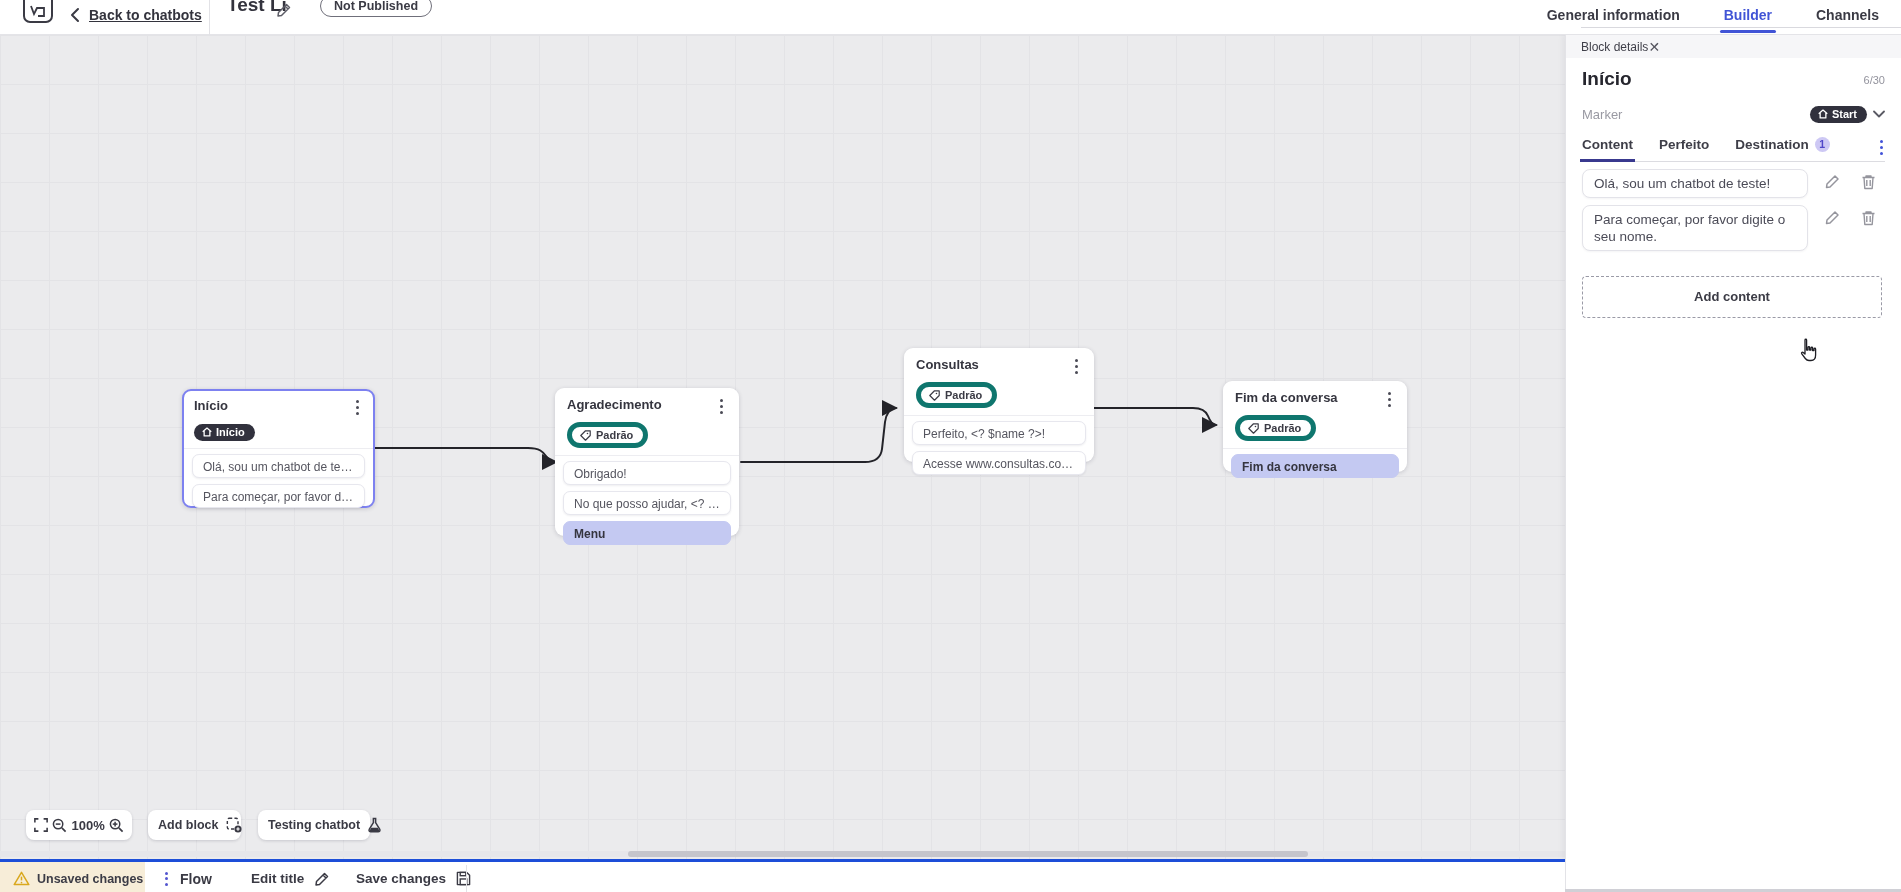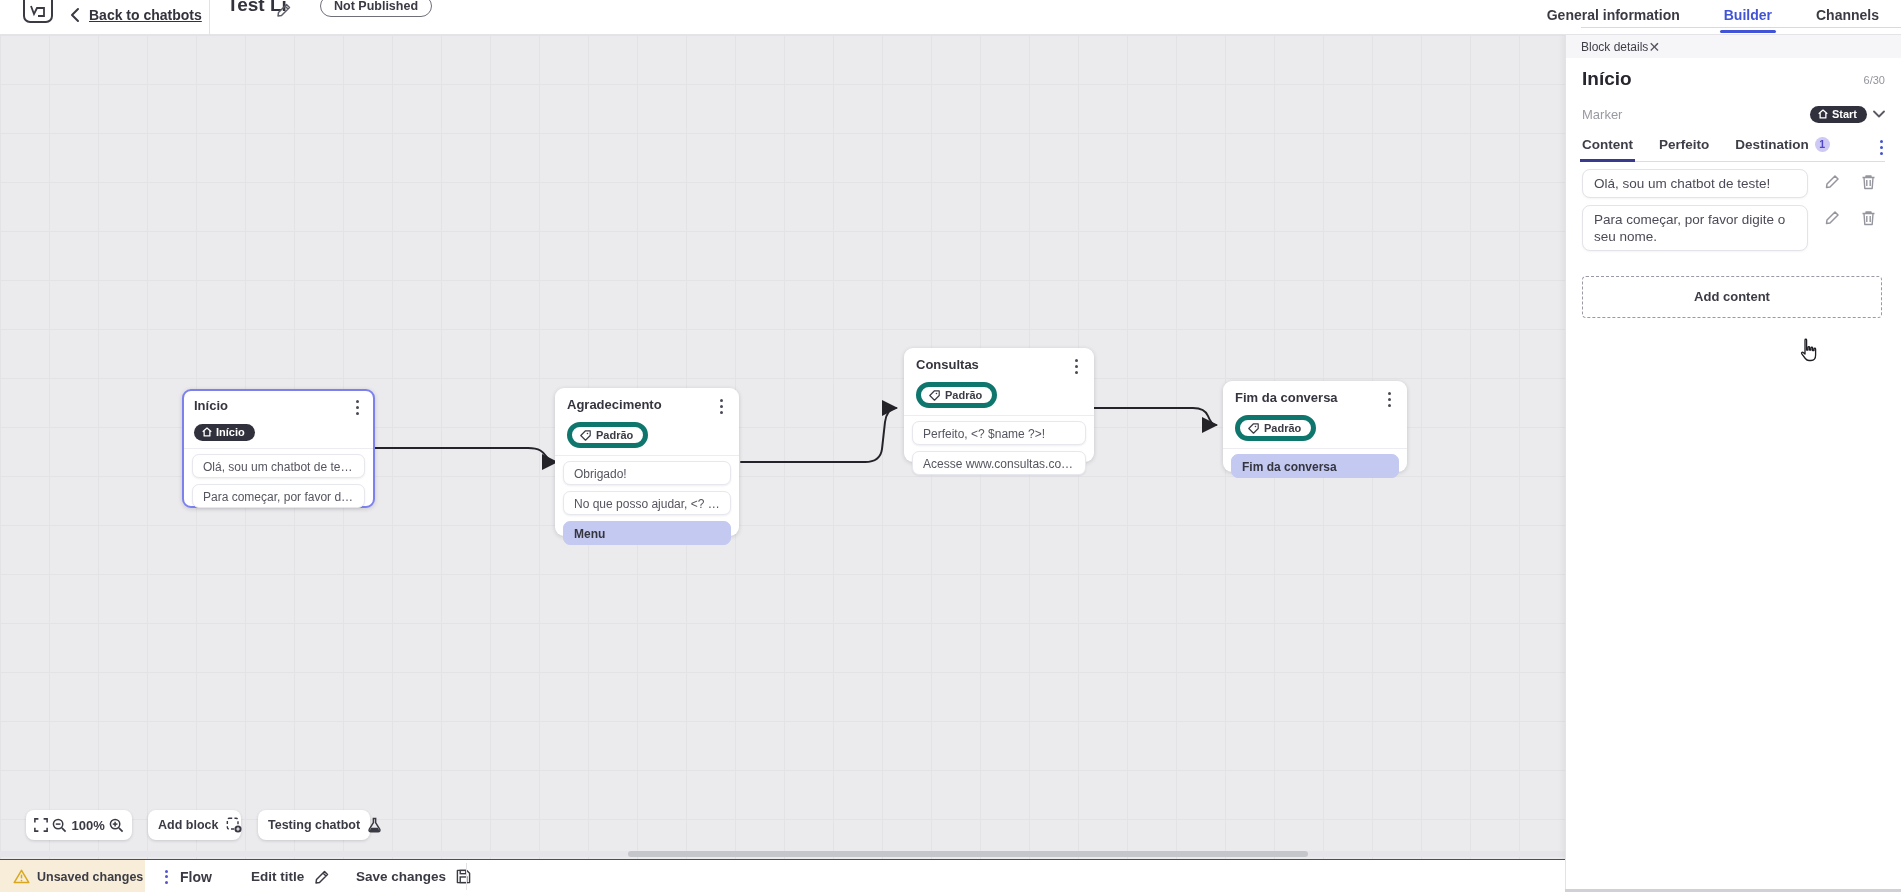--- a/index.html
+++ b/index.html
@@ -50,21 +50,21 @@
   .addblock-card{left:148px;top:775px;width:93px;gap:8px;padding:0 10px;cursor:pointer;}
   .testing-card{left:258px;top:775px;width:112px;gap:7px;padding:0 10px;cursor:pointer;}
   .tool-label{font-size:12.5px;font-weight:700;color:#3a3a44;white-space:nowrap;}
   .icon-btn{display:flex;align-items:center;justify-content:center;cursor:pointer;}
 
   
   .hscroll-track{position:absolute;left:0;top:816px;width:1565px;height:6px;background:#e6e6ea;}
   .hscroll-thumb{position:absolute;left:628px;top:0;width:680px;height:6px;background:#c5c5cc;border-radius:3px;}
 
   
-  .bottombar{position:absolute;left:0;top:859px;width:1565px;height:33px;background:#fff;border-top:1px solid #1d4ed8;z-index:25;}
+  .bottombar{position:absolute;left:0;top:859px;width:1565px;height:33px;background:#fff;border-top:3px solid #1d4ed8;z-index:25;}
   .bottom-track{position:absolute;left:145px;top:889px;width:1756px;height:3px;background:#d0d0d6;z-index:24;}
   .unsaved{position:absolute;left:0;top:0;width:145px;height:33px;background:#f7edd8;display:flex;align-items:center;gap:7px;padding-left:13px;}
   .unsaved-label{font-size:12.5px;font-weight:700;color:#3c3c46;}
   .flow-tab{position:absolute;left:147px;top:0;width:83px;height:33px;display:flex;align-items:center;justify-content:center;gap:12px;cursor:pointer;}
   .flow-tab:after{content:"";position:absolute;left:0;bottom:-4px;height:4px;width:100%;background:#5355cf;border-radius:2px;}
   .flow-label{font-size:14px;font-weight:700;color:#3a3a44;}
   .bb-kebab{display:flex;flex-direction:column;gap:2.5px;}
   .bb-kebab i{width:3px;height:3px;border-radius:50%;background:#5355cf;display:block;}
   .edit-title{position:absolute;left:243px;top:0;height:33px;display:flex;align-items:center;gap:10px;padding:0 8px;cursor:pointer;}
   .bb-label{font-size:13.5px;font-weight:700;color:#3a3a44;}

